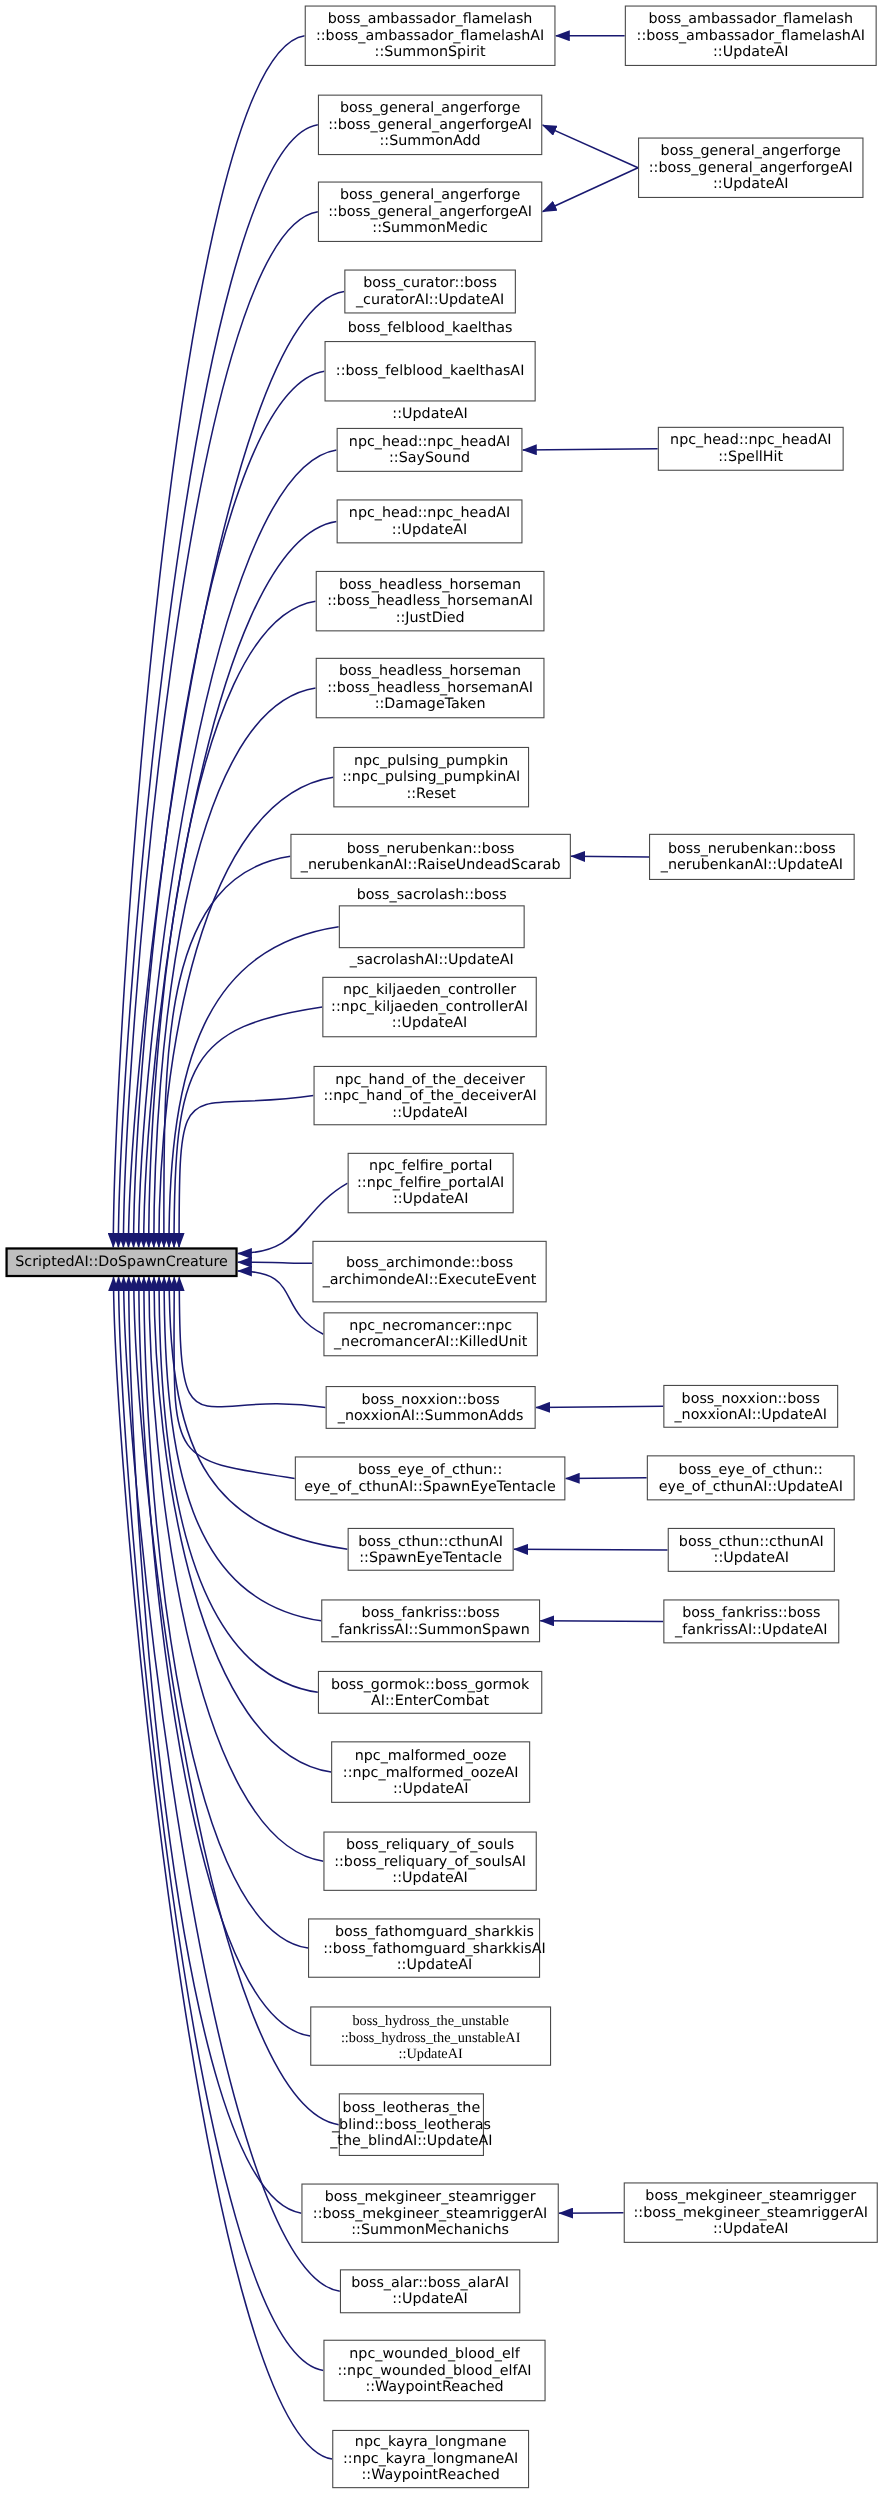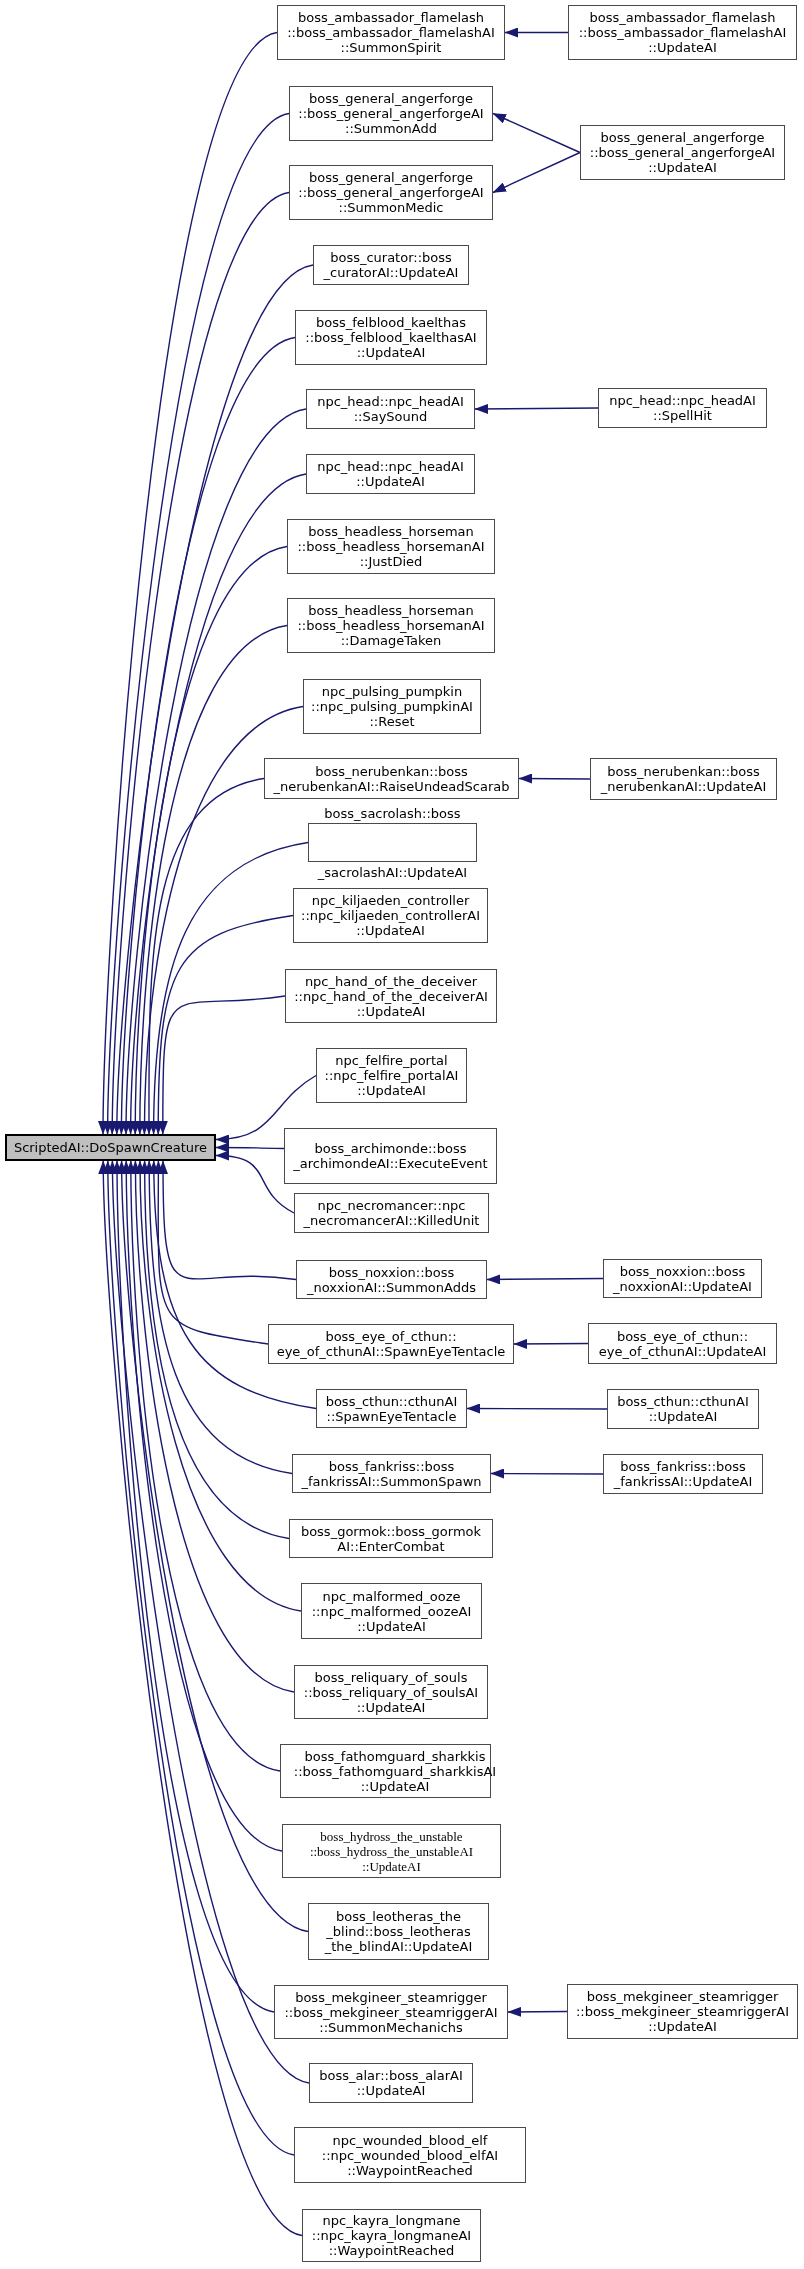--- a/index.html
+++ b/index.html
@@ -87,21 +87,21 @@
       </div>
       <div class="gnode" style="left: 289px; top: 165px; width: 204px; height: 55px;">
         <div class="gline">boss_general_angerforge</div>
         <div class="gline">::boss_general_angerforgeAI</div>
         <div class="gline">::SummonMedic</div>
       </div>
       <div class="gnode" style="left: 313px; top: 245px; width: 156px; height: 40px;">
         <div class="gline">boss_curator::boss</div>
         <div class="gline">_curatorAI::UpdateAI</div>
       </div>
-      <div class="gnode" style="left: 295px; top: 310px; width: 192px; height: 55px;">
+      <div class="gnode" style="left: 295px; top: 310px; width: 192px; height: 55px; gap: 24px;">
         <div class="gline">boss_felblood_kaelthas</div>
         <div class="gline">::boss_felblood_kaelthasAI</div>
         <div class="gline">::UpdateAI</div>
       </div>
       <div class="gnode" style="left: 306px; top: 389px; width: 169px; height: 40px;">
         <div class="gline">npc_head::npc_headAI</div>
         <div class="gline">::SaySound</div>
       </div>
       <div class="gnode" style="left: 306px; top: 454px; width: 169px; height: 40px;">
         <div class="gline">npc_head::npc_headAI</div>
@@ -186,35 +186,35 @@
       <div class="gnode" style="left: 280px; top: 1744px; width: 211px; height: 54px; padding-left: 19px;">
         <div class="gline">boss_fathomguard_sharkkis</div>
         <div class="gline">::boss_fathomguard_sharkkisAI</div>
         <div class="gline">::UpdateAI</div>
       </div>
       <div class="gnode" style="left: 282px; top: 1824px; width: 219px; height: 54px; font-family: Liberation Serif, serif;">
         <div class="gline">boss_hydross_the_unstable</div>
         <div class="gline">::boss_hydross_the_unstableAI</div>
         <div class="gline">::UpdateAI</div>
       </div>
-      <div class="gnode" style="left: 308px; top: 1903px; width: 181px; height: 57px;">
+      <div class="gnode" style="left: 308px; top: 1903px; width: 132px; height: 57px;">
         <div class="gline">boss_leotheras_the</div>
         <div class="gline">_blind::boss_leotheras</div>
         <div class="gline">_the_blindAI::UpdateAI</div>
       </div>
       <div class="gnode" style="left: 274px; top: 1985px; width: 234px; height: 54px;">
         <div class="gline">boss_mekgineer_steamrigger</div>
         <div class="gline">::boss_mekgineer_steamriggerAI</div>
         <div class="gline">::SummonMechanichs</div>
       </div>
       <div class="gnode" style="left: 309px; top: 2063px; width: 164px; height: 40px;">
         <div class="gline">boss_alar::boss_alarAI</div>
         <div class="gline">::UpdateAI</div>
       </div>
-      <div class="gnode" style="left: 294px; top: 2127px; width: 232px; height: 56px;">
+      <div class="gnode" style="left: 294px; top: 2127px; width: 202px; height: 56px;">
         <div class="gline">npc_wounded_blood_elf</div>
         <div class="gline">::npc_wounded_blood_elfAI</div>
         <div class="gline">::WaypointReached</div>
       </div>
       <div class="gnode" style="left: 302px; top: 2209px; width: 179px; height: 53px;">
         <div class="gline">npc_kayra_longmane</div>
         <div class="gline">::npc_kayra_longmaneAI</div>
         <div class="gline">::WaypointReached</div>
       </div>
       <div class="gnode" style="left: 568px; top: 5px; width: 229px; height: 55px;">

